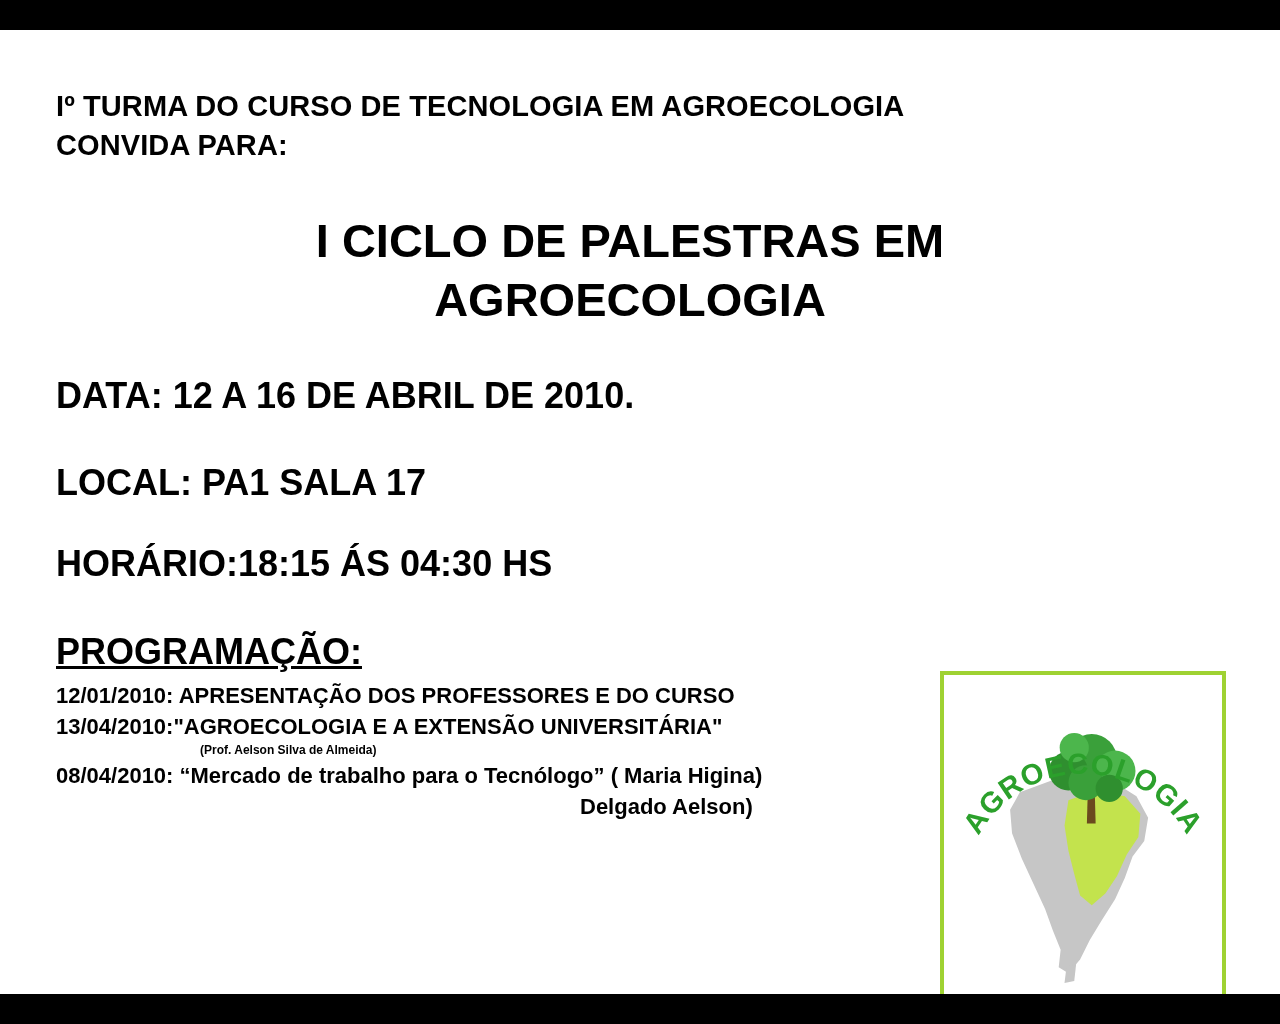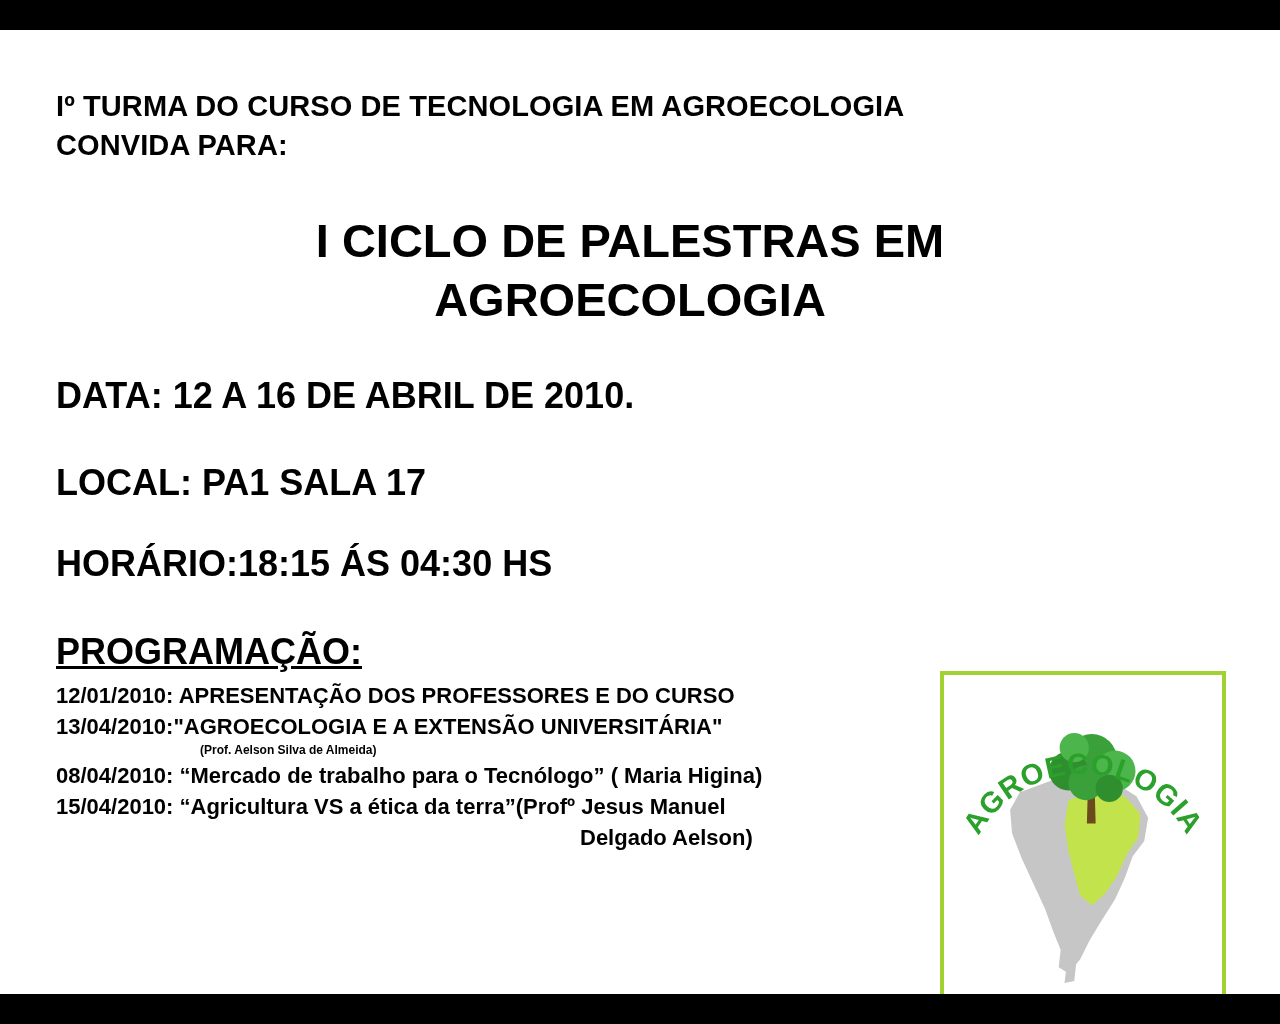--- a/index.html
+++ b/index.html
@@ -151,21 +151,20 @@
     <div class="field f1">DATA: 12 A 16 DE ABRIL DE 2010.</div>
     <div class="field f2">LOCAL: PA1 SALA 17</div>
     <div class="field f3">HORÁRIO:18:15 ÁS 04:30 HS</div>
     <div class="field f4 underline">PROGRAMAÇÃO:</div>
 
     <div class="schedule">
       <div class="sched-line">12/01/2010:  APRESENTAÇÃO DOS PROFESSORES E DO CURSO</div>
       <div class="sched-line">13/04/2010:"AGROECOLOGIA E A EXTENSÃO UNIVERSITÁRIA"</div>
       <div class="sched-line indent-1">(Prof. Aelson Silva de Almeida)</div>
       <div class="sched-line">08/04/2010:  “Mercado de trabalho para o Tecnólogo” ( Maria Higina)</div>
-      <div class="sched-line">15/04/2010:  “Agricultura VS a ética da terra”(Profº Jesus Manuel</div>
       <div class="sched-line indent-2">Delgado Aelson)</div>
     </div>
 
     <div class="logo">
       <div class="logo-inner">
         <svg class="logo-map" viewBox="0 0 286 338">
 
           <path d="M78 120 L110 108 L142 104 L176 110 L198 124 L210 146 L206 170 L194 186
                    L186 208 L176 230 L162 252 L150 272 L140 292 L128 306 L118 300 L120 282
                    L112 262 L104 240 L92 214 L80 188 L70 162 L68 138 Z" fill="#c6c6c6"></path>

